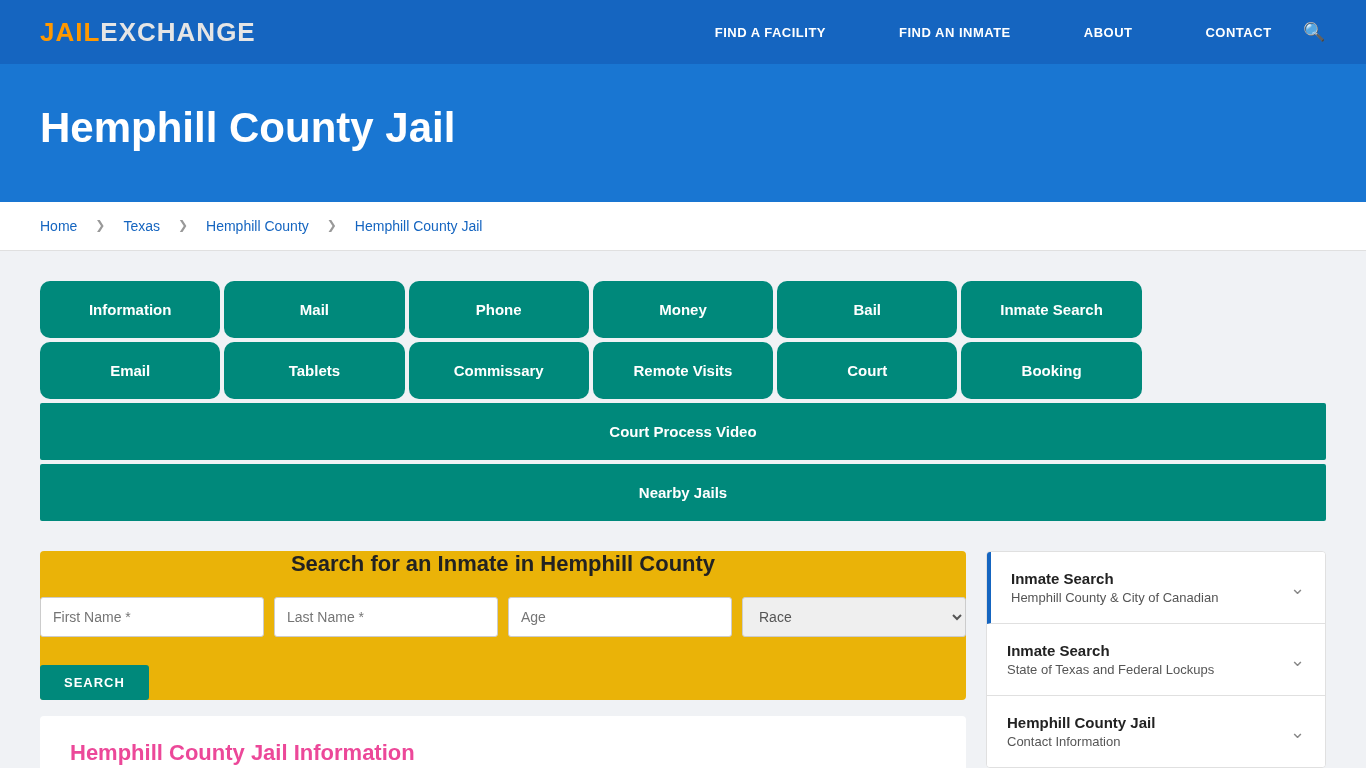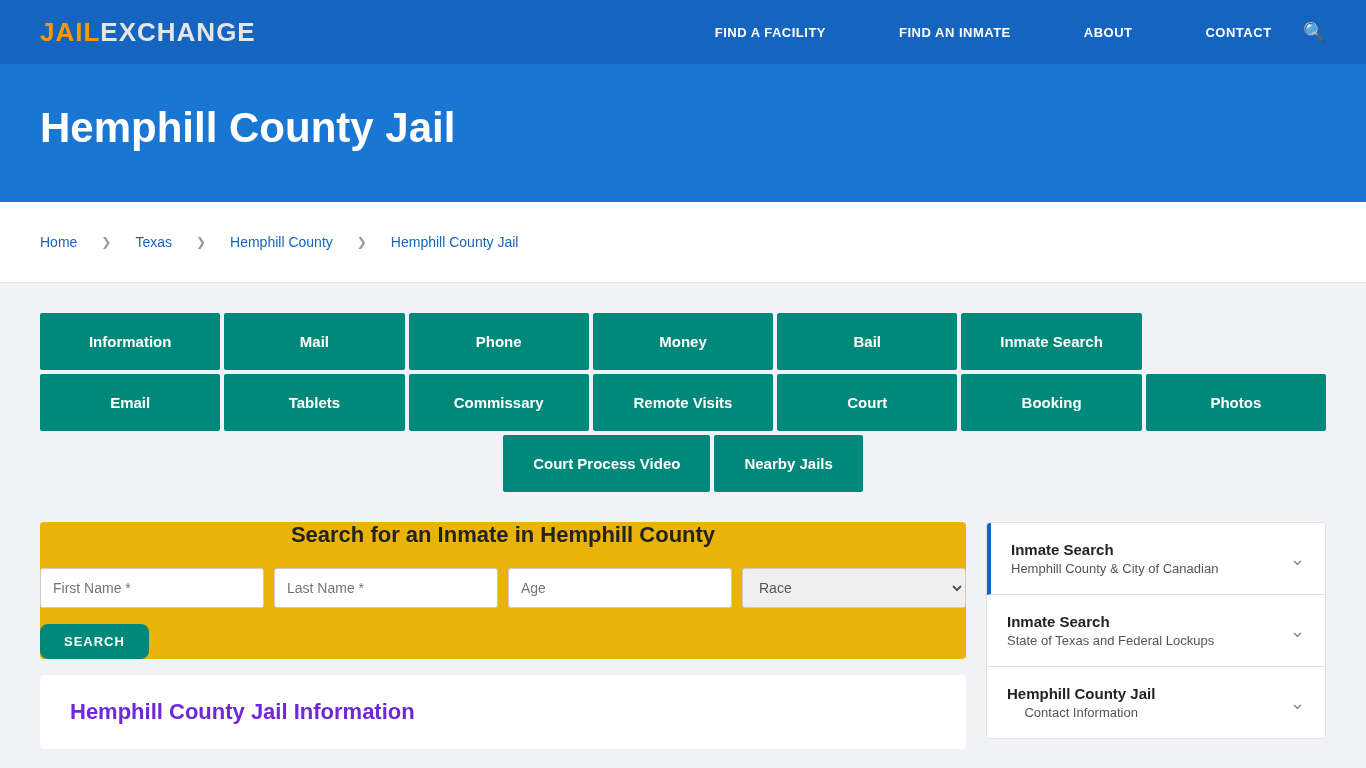--- a/index.html
+++ b/index.html
@@ -51,24 +51,24 @@
     }
     .hero h1 {
       color: white;
       font-size: 42px;
       font-weight: 800;
     }
 
     
     .breadcrumb {
       background: white;
-      padding: 32px 40px;
-      display: flex;
-      align-items: center;
-      gap: 24px;
+      padding: 16px 40px;
+      display: flex;
+      align-items: flex-start;
+      gap: 18px;
       font-size: 14px;
       border-bottom: 1px solid #e0e0e0;
     }
     .breadcrumb a {
       color: #1565c0;
       text-decoration: none;
       cursor: pointer;
     }
     .breadcrumb .sep {
       color: #999;
@@ -95,31 +95,32 @@
       display: grid;
       grid-template-columns: repeat(7, 1fr);
       gap: 4px;
       margin-bottom: 4px;
     }
     .btn-grid-row3 {
       display: flex;
       justify-content: center;
       gap: 4px;
       margin-bottom: 30px;
+      flex-direction: column;
     }
     .tile-btn {
       background: #00897b;
       color: white;
       border: none;
       padding: 20px 10px;
       font-size: 15px;
       font-weight: 600;
       cursor: pointer;
       text-align: center;
-      border-radius: 2px;
+      border-radius: 10px;
       transition: background 0.2s;
     }
     .tile-btn-wide {
       background: #00897b;
       color: white;
       border: none;
       padding: 20px 30px;
       font-size: 15px;
       font-weight: 600;
       cursor: pointer;
@@ -143,54 +144,54 @@
     .search-panel h2 {
       text-align: center;
       font-size: 22px;
       font-weight: 700;
       margin-bottom: 20px;
       color: #222;
     }
     .search-inputs {
       display: flex;
       gap: 10px;
-      margin-bottom: 16px;
+      margin-bottom: 28px;
     }
     .search-inputs input,
     .search-inputs select {
       flex: 1;
       padding: 10px 12px;
       border: 1px solid #ccc;
       border-radius: 3px;
       font-size: 14px;
       color: #555;
     }
     .search-btn {
       background: #00897b;
       color: white;
       border: none;
       padding: 10px 24px;
       font-size: 13px;
       font-weight: 700;
       letter-spacing: 1px;
-      border-radius: 8px;
+      border-radius: 3px;
       cursor: pointer;
     }
 
     
     .info-section {
       background: white;
       border-radius: 4px;
       padding: 24px 30px;
       margin-top: 0;
     }
     .info-section h2 {
       font-size: 22px;
       font-weight: 700;
-      color: #6d28d9;
+      color: #ec4899;
     }
 
     
     .sidebar {
       width: 340px;
       display: flex;
       flex-direction: column;
       gap: 0;
       border: 1px solid #e0e0e0;
       border-radius: 4px;
@@ -215,21 +216,20 @@
     .sidebar-item-text {}
     .sidebar-item-text .title {
       font-size: 15px;
       font-weight: 700;
       color: #222;
       margin-bottom: 3px;
     }
     .sidebar-item-text .subtitle {
       font-size: 13px;
       color: #555;
-      text-align: center;
     }
     .chevron {
       color: #888;
       font-size: 18px;
     }
   </style>
 </head>
 <body>
 
 <header class="header">
@@ -270,21 +270,20 @@
     <button class="tile-btn">Inmate Search</button>
   </div>
 
   <div class="btn-grid-row2">
     <button class="tile-btn">Email</button>
     <button class="tile-btn">Tablets</button>
     <button class="tile-btn">Commissary</button>
     <button class="tile-btn">Remote Visits</button>
     <button class="tile-btn">Court</button>
     <button class="tile-btn">Booking</button>
-    <button class="tile-btn">Photos</button>
   </div>
 
   <div class="btn-grid-row3">
     <button class="tile-btn-wide">Court Process Video</button>
     <button class="tile-btn-wide">Nearby Jails</button>
   </div>
 
   <div class="main-layout">
 
     <div style="flex:1; display:flex; flex-direction:column; gap:16px;">

